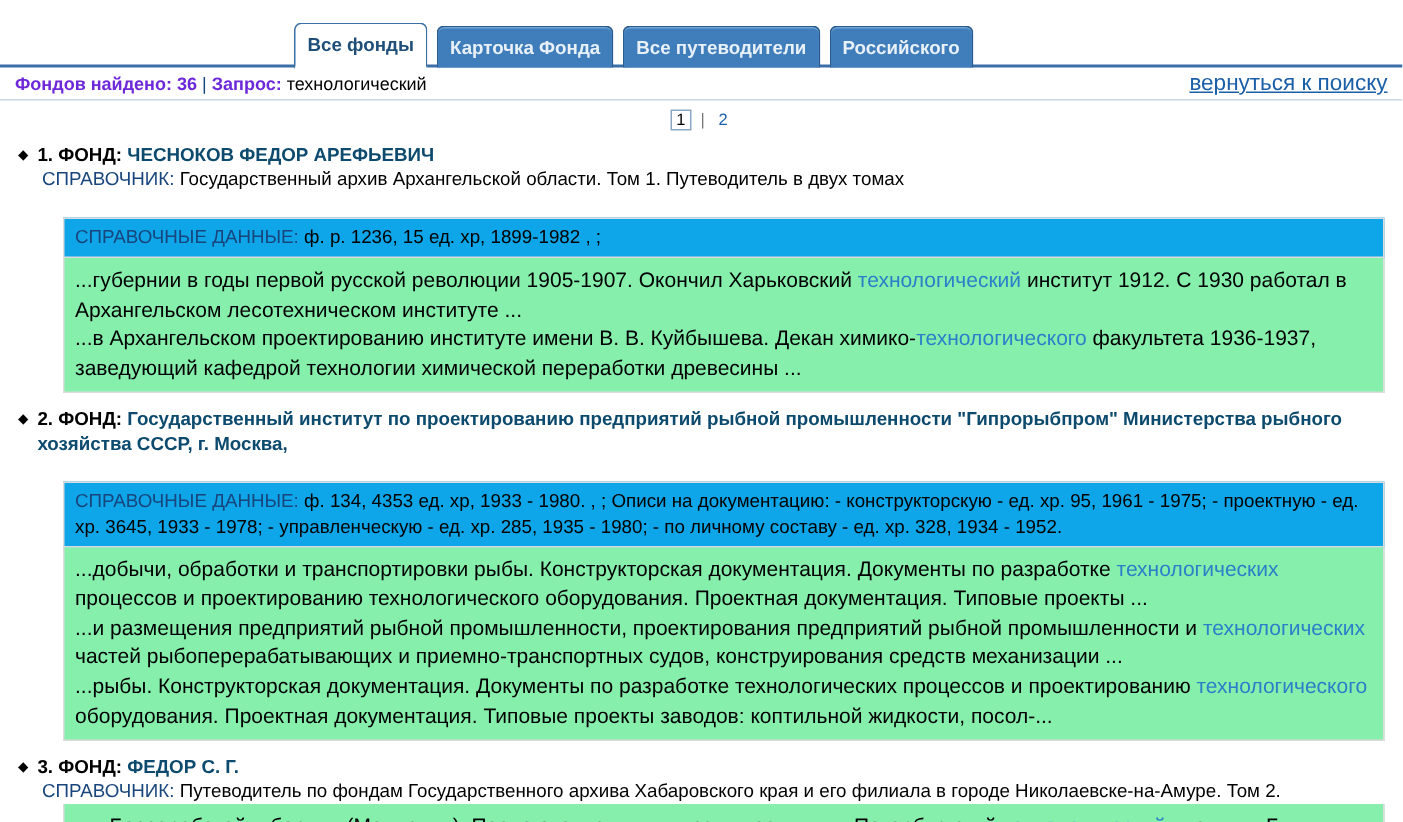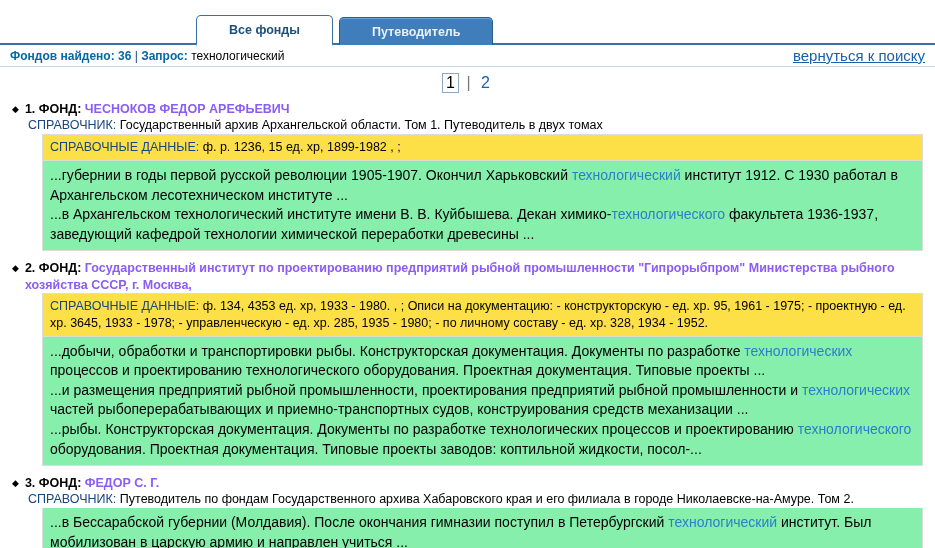--- a/index.html
+++ b/index.html
@@ -28,21 +28,21 @@
     content: "";
     position: absolute;
     left: 0; right: 0; bottom: 0;
     height: 2px;
     background: #3a6fa8;
   }
   .tab {
     position: relative;
     z-index: 2;
     height: 28px;
-    padding: 0 32px;
+    padding: 0 8px;
     display: flex;
     align-items: center;
     justify-content: center;
     font-size: 12.5px;
     font-weight: bold;
     color: #e8f0f8;
     background: #3f7dbb;
     border: 1px solid #2c5b8e;
     border-bottom: none;
     border-radius: 5px 5px 0 0;
@@ -64,35 +64,35 @@
   .inforow {
     height: 22px;
     background: #ffffff;
     border-bottom: 1px solid #c9d8e6;
     display: flex;
     align-items: center;
     padding: 0 10px;
     font-size: 12px;
   }
   .info-left { color: #17457c; }
-  .info-left b { color: #0369a1; }
+  .info-left b { color: #6d28d9; }
   .info-q { color: #000; }
   .info-spacer { flex: 1; }
   .backlink {
     color: #1b5fa8;
     text-decoration: underline;
     cursor: pointer;
     font-size: 15px;
   }
 
   
   .paging {
     text-align: center;
     padding: 6px 16px 4px;
-    font-size: 16px;
+    font-size: 11px;
     color: #1b5fa8;
   }
   .paging .pg {
     display: inline-block;
     min-width: 12px;
     padding: 0 3px;
     cursor: pointer;
   }
   .paging .pg.current {
     border: 1px solid #8aa8c4;
@@ -114,34 +114,34 @@
   .bullet {
     color: #000;
     font-size: 9px;
     line-height: 16px;
     margin-right: 6px;
     flex: 0 0 auto;
   }
   .head-text { line-height: 1.3; }
   .fond-label { font-weight: bold; color: #000; }
   .fond-name {
-    color: #8b5cf6;
+    color: #0c4a6e;
     font-weight: bold;
     text-decoration: none;
     cursor: pointer;
   }
   .guide {
     margin-left: 16px;
     line-height: 1.35;
     font-size: 12.5px;
   }
   .guide-label { color: #17457c; }
   .databox {
-    margin: 0 0 0 30px;
-    background: #fde047;
+    margin: 17px 0 0 30px;
+    background: #0ea5e9;
     border: 1px solid #dcdcdc;
     padding: 4px 7px;
     line-height: 1.35;
     font-size: 12.5px;
   }
   .data-label { color: #17457c; }
   .snipbox {
     margin: 0 0 0 30px;
     background: #86efac;
     border: 1px solid #dcdcdc;
@@ -156,21 +156,27 @@
   .clipped { overflow: hidden; }
 </style>
 </head>
 <body>
 
 <div class="tabbar">
   <div class="tab active">
     <span>Все фонды</span>
   </div>
   <div class="tab">
-    <span>Путеводитель</span>
+    <span>Карточка Фонда</span>
+  </div>
+  <div class="tab">
+    <span>Все путеводители</span>
+  </div>
+  <div class="tab">
+    <span>Российского</span>
   </div>
 </div>
 
 <div class="inforow">
   <span class="info-left">
     <b>Фондов найдено:</b>
     <b>36</b>
     <span>|</span>
     <b>Запрос:</b>
     <span class="info-q">технологический</span>
@@ -199,21 +205,21 @@
     <div class="guide">
       <span class="guide-label">СПРАВОЧНИК:</span>
       <span>Государственный архив Архангельской области. Том 1. Путеводитель в двух томах</span>
     </div>
     <div class="databox">
       <span class="data-label">СПРАВОЧНЫЕ ДАННЫЕ:</span>
       <span>ф. р. 1236, 15 ед. хр, 1899-1982 , ;</span>
     </div>
     <div class="snipbox">
       <p class="snip"><span>...губернии в годы первой русской революции 1905-1907. Окончил Харьковский </span><span class="hl">технологический</span><span> институт 1912. С 1930 работал в Архангельском лесотехническом институте ...</span></p>
-      <p class="snip"><span>...в Архангельском технологический институте имени В. В. Куйбышева. Декан химико-</span><span class="hl">технологического</span><span> факультета 1936-1937, заведующий кафедрой технологии химической переработки древесины ...</span></p>
+      <p class="snip"><span>...в Архангельском проектированию институте имени В. В. Куйбышева. Декан химико-</span><span class="hl">технологического</span><span> факультета 1936-1937, заведующий кафедрой технологии химической переработки древесины ...</span></p>
     </div>
   </div>
 
   <div class="item">
     <div class="item-head">
       <span class="bullet">◆</span>
       <span class="head-text">
         <span class="fond-label">2.</span>
         <span class="fond-label">ФОНД:</span>
         <a class="fond-name">Государственный институт по проектированию предприятий рыбной промышленности "Гипрорыбпром" Министерства рыбного хозяйства СССР, г. Москва,</a>

